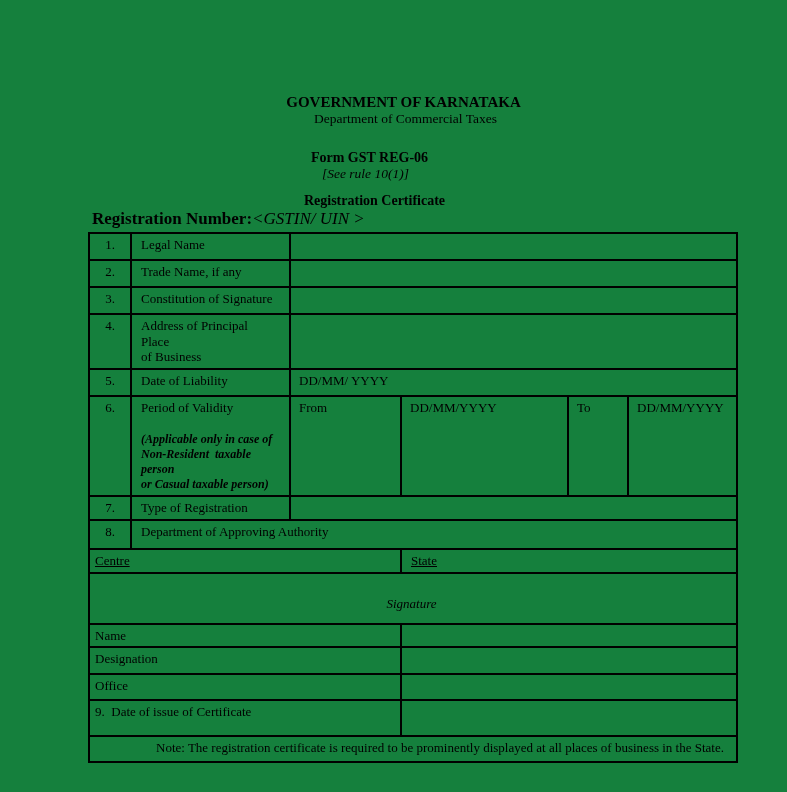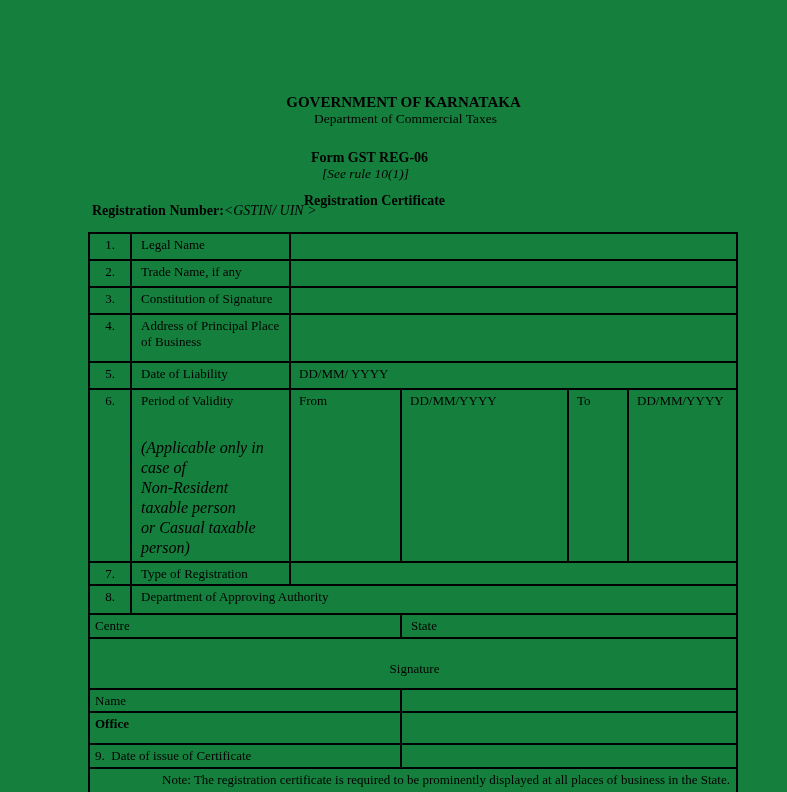--- a/index.html
+++ b/index.html
@@ -6,52 +6,52 @@
   .page {
     position:relative; width:787px; height:792px; background:#15803d;
     color:#000000; font-family:"Liberation Serif", serif; overflow:hidden;
   }
   .hline { position:absolute; width:787px; text-align:center; white-space:pre; }
   .gov   { top:94px;  left:10px;  font-weight:bold; font-size:15px; }
   .dept  { top:111px; left:12px;  font-size:13.5px; }
   .formt { top:150px; left:-24px; font-weight:bold; font-size:14px; }
   .rule  { top:166px; left:-28px; font-style:italic; font-size:13.5px; }
   .cert  { top:193px; left:-19px; font-weight:bold; font-size:14px; }
-  .regnum { position:absolute; top:203px; left:92px; font-size:14px; white-space:pre; }
+  .regnum { position:absolute; top:209px; left:92px; font-size:17px; white-space:pre; }
   .regnum .lbl { font-weight:bold; }
   .regnum .val { font-style:italic; }
 
   table.form-table {
     position:absolute; left:88px; top:232px; width:648px;
     border-collapse:collapse; table-layout:fixed;
   }
   .form-table td {
     border:2px solid #000000; vertical-align:top; overflow:hidden;
-    font-size:13px; line-height:1.2; padding:3px 6px 3px 9px;
+    font-size:13px; line-height:1.2; padding:3px 12px 3px 9px;
     white-space:pre-wrap;
   }
   td.num { text-align:center; padding:3px 1px; }
   td.val { padding-left:8px; }
   tr.r1,tr.r2,tr.r3,tr.r5 { height:27px; }
   tr.r4 { height:48px; }
   tr.r6 { height:82px; }
   tr.r7 { height:23px; }
   tr.r8 { height:29px; }
-  tr.rcentre { height:17px; }
+  tr.rcentre { height:17px;text-decoration:underline; }
   tr.rsig { height:51px; }
   tr.rname { height:15px; }
   tr.rdesig { height:27px; }
-  tr.roffice { height:32px;font-weight:bold; }
-  tr.r9 { height:24px;border-radius:10px; }
+  tr.roffice { height:26px; }
+  tr.r9 { height:36px;border-radius:10px; }
   tr.rnote { height:26px;text-align:right; }
   .label-note {
-    font-style:italic; font-size:16px; line-height:1.25; margin-top:29px;
+    font-style:italic; font-size:12px; line-height:1.25; margin-top:17px;font-weight:bold;
   }
   td.sig-cell {
-    text-align:center; vertical-align:middle; 
+    text-align:center; vertical-align:middle; font-style:italic;
     padding-top:14px;
   }
 </style>
 </head>
 <body>
 
 <div class="page">
 
   <div class="hline gov">GOVERNMENT OF KARNATAKA</div>
   <div class="hline dept">Department of Commercial Taxes</div>
@@ -132,20 +132,24 @@
 
     <tr class="rsig">
       <td colspan="6" class="sig-cell">Signature</td>
     </tr>
 
     <tr class="rname">
       <td colspan="3" style="padding-left:5px">Name</td>
       <td colspan="3"></td>
     </tr>
 
+    <tr class="rdesig">
+      <td colspan="3" style="padding-left:5px">Designation</td>
+      <td colspan="3"></td>
+    </tr>
 
     <tr class="roffice">
       <td colspan="3" style="padding-left:5px">Office</td>
       <td colspan="3"></td>
     </tr>
 
     <tr class="r9">
       <td colspan="3" style="padding-left:5px">9.  Date of issue of Certificate</td>
       <td colspan="3"></td>
     </tr>

